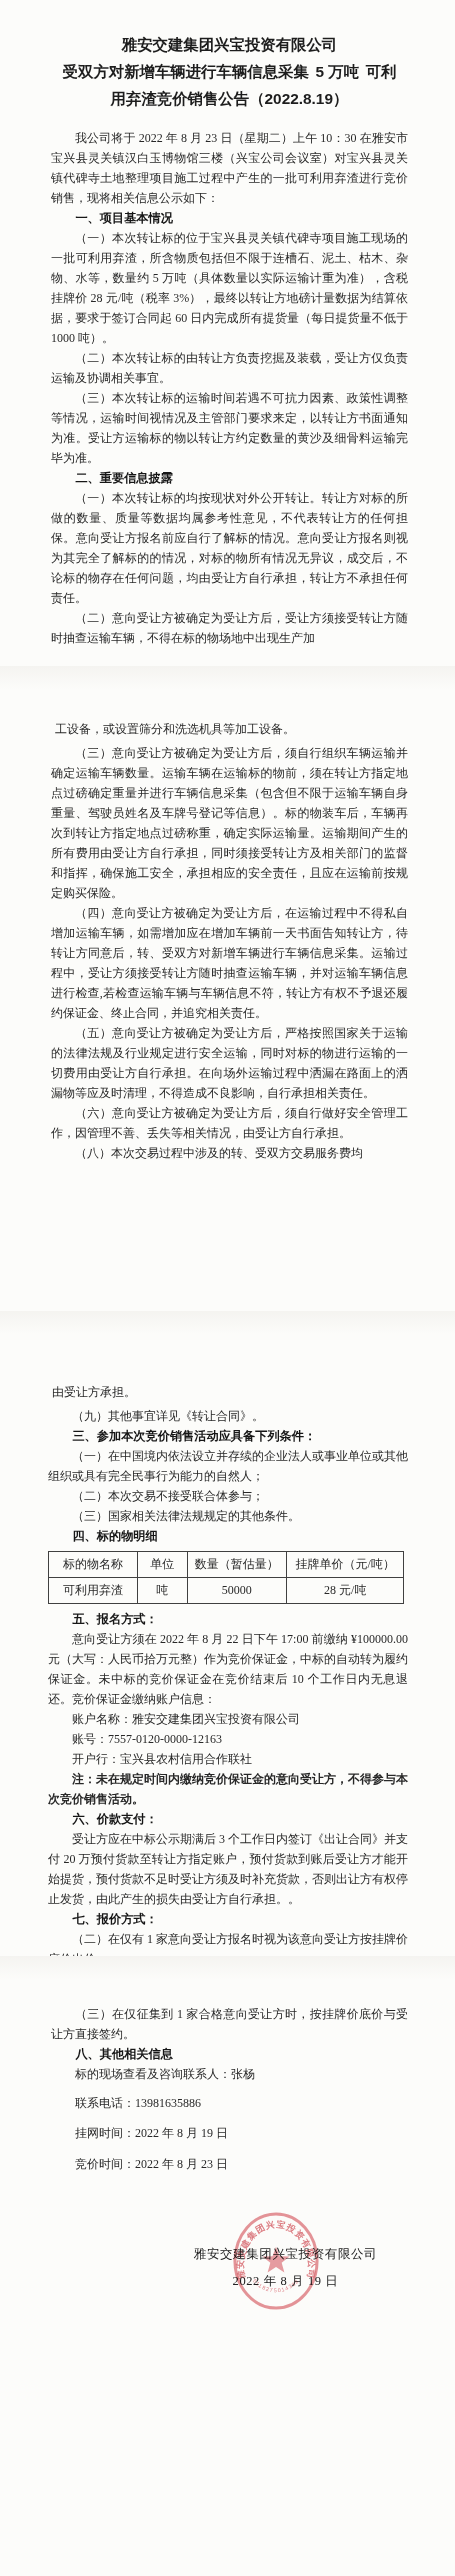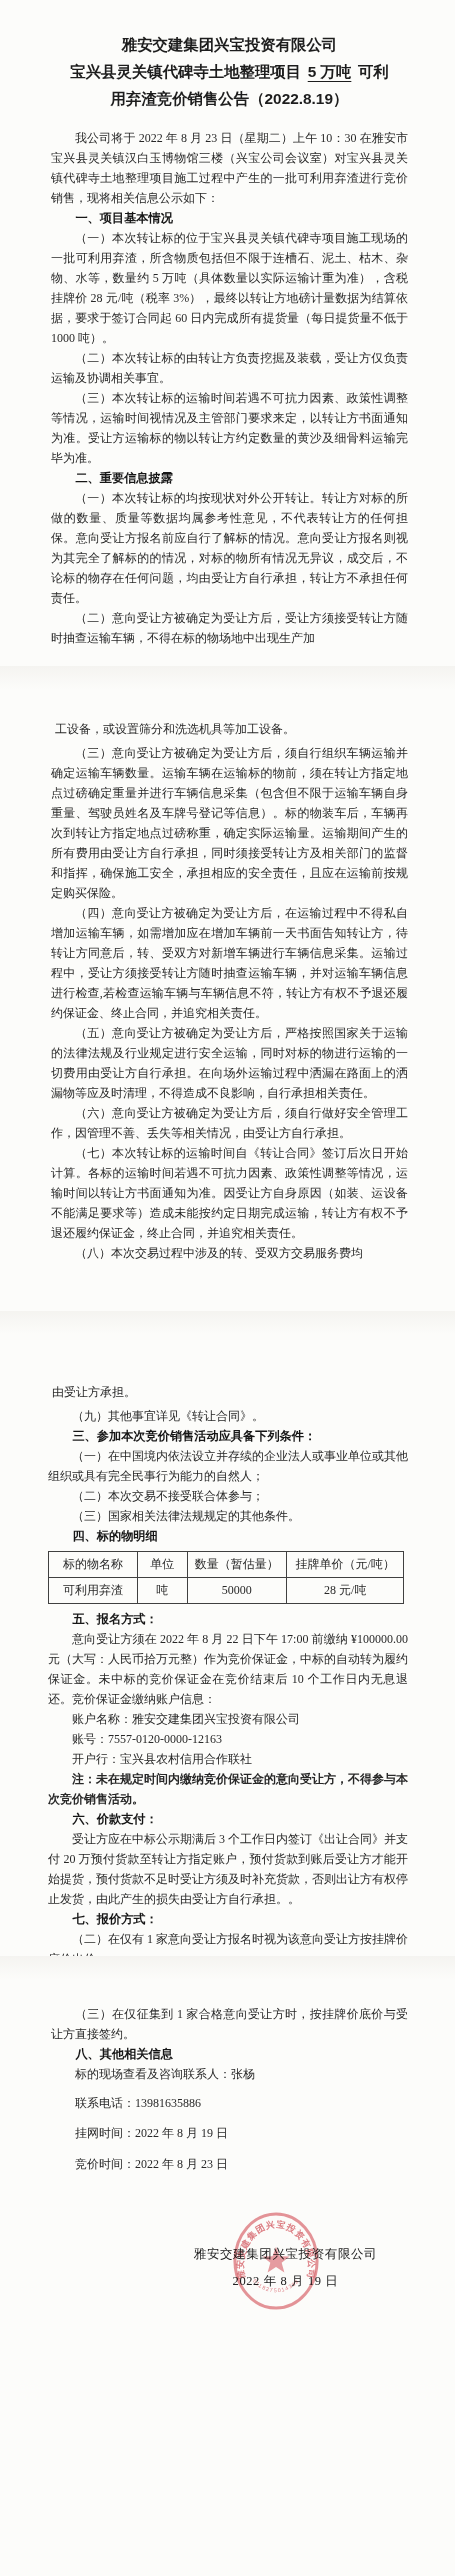--- a/index.html
+++ b/index.html
@@ -15,21 +15,21 @@
   .page2{top:666px;height:645px;padding-top:49px;}
   .page3{top:1311px;height:645px;padding-top:67px;padding-left:48px;}
   .page4{top:1956px;height:620px;padding-top:48px;}
   .page-sep{position:absolute;left:0;top:0;width:100%;height:26px;
     background:linear-gradient(180deg,#f2f1ed 0%,#fcfcfa 90%);opacity:.75;}
   .title{
     text-align:center;font-weight:bold;font-size:15.4px;line-height:27px;
     font-family:"Liberation Sans","DejaVu Sans",sans-serif;color:#1d1d1d;
     margin:0 0 16px 0;
   }
-  .u-mark{text-decoration:underline;text-decoration-thickness:1.1px;text-underline-offset:4px;padding:0 2.3px;text-align:right;}
+  .u-mark{text-decoration-thickness:1.1px;text-underline-offset:4px;padding:0 2.3px;text-align:right;}
   .p{margin:0;text-indent:2em;text-align:justify;}
   .p-cont{margin:4px;text-indent:0;text-align:justify;}
   .h{margin:0;text-indent:2em;font-weight:bold;color:#161616;
      font-family:"Liberation Sans","DejaVu Sans",sans-serif;font-size:12.2px;}
   .note{font-weight:bold;font-family:"Liberation Sans","DejaVu Sans",sans-serif;}
   table.detail{width:99%;border-collapse:collapse;margin:4.6px 0 5.7px 0;
     text-align:center;font-size:12px;}
   table.detail th,table.detail td{
     border:1.1px solid #404040;font-weight:normal;padding:4px 2.3px;line-height:17px;}
   .sp{margin-top:8.5px;}
@@ -41,21 +41,21 @@
     mix-blend-mode:multiply;opacity:.92;}
 </style>
 </head>
 <body>
 
 <div class="doc">
 
   <div class="page page1">
     <h1 class="title">
       <span>雅安交建集团兴宝投资有限公司</span><br>
-      <span>宝兴县灵关镇代碑寺土地整理项目</span>
+      <span>受双方对新增车辆进行车辆信息采集</span>
       <span class="u-mark">5 万吨</span>
       <span>可利</span><br>
       <span>用弃渣竞价销售公告（2022.8.19）</span>
     </h1>
     <p class="p">我公司将于 2022 年 8 月 23 日（星期二）上午 10：30 在雅安市宝兴县灵关镇汉白玉博物馆三楼（兴宝公司会议室）对宝兴县灵关镇代碑寺土地整理项目施工过程中产生的一批可利用弃渣进行竞价销售，现将相关信息公示如下：</p>
     <p class="h">一、项目基本情况</p>
     <p class="p">（一）本次转让标的位于宝兴县灵关镇代碑寺项目施工现场的一批可利用弃渣，所含物质包括但不限于连槽石、泥土、枯木、杂物、水等，数量约 5 万吨（具体数量以实际运输计重为准），含税挂牌价 28 元/吨（税率 3%），最终以转让方地磅计量数据为结算依据，要求于签订合同起 60 日内完成所有提货量（每日提货量不低于 1000 吨）。</p>
     <p class="p">（二）本次转让标的由转让方负责挖掘及装载，受让方仅负责运输及协调相关事宜。</p>
     <p class="p">（三）本次转让标的运输时间若遇不可抗力因素、政策性调整等情况，运输时间视情况及主管部门要求来定，以转让方书面通知为准。受让方运输标的物以转让方约定数量的黄沙及细骨料运输完毕为准。</p>
     <p class="h">二、重要信息披露</p>
@@ -63,21 +63,20 @@
     <p class="p">（二）意向受让方被确定为受让方后，受让方须接受转让方随时抽查运输车辆，不得在标的物场地中出现生产加</p>
   </div>
 
   <div class="page page2">
     <div class="page-sep"></div>
     <p class="p-cont">工设备，或设置筛分和洗选机具等加工设备。</p>
     <p class="p">（三）意向受让方被确定为受让方后，须自行组织车辆运输并确定运输车辆数量。运输车辆在运输标的物前，须在转让方指定地点过磅确定重量并进行车辆信息采集（包含但不限于运输车辆自身重量、驾驶员姓名及车牌号登记等信息）。标的物装车后，车辆再次到转让方指定地点过磅称重，确定实际运输量。运输期间产生的所有费用由受让方自行承担，同时须接受转让方及相关部门的监督和指挥，确保施工安全，承担相应的安全责任，且应在运输前按规定购买保险。</p>
     <p class="p">（四）意向受让方被确定为受让方后，在运输过程中不得私自增加运输车辆，如需增加应在增加车辆前一天书面告知转让方，待转让方同意后，转、受双方对新增车辆进行车辆信息采集。运输过程中，受让方须接受转让方随时抽查运输车辆，并对运输车辆信息进行检查,若检查运输车辆与车辆信息不符，转让方有权不予退还履约保证金、终止合同，并追究相关责任。</p>
     <p class="p">（五）意向受让方被确定为受让方后，严格按照国家关于运输的法律法规及行业规定进行安全运输，同时对标的物进行运输的一切费用由受让方自行承担。在向场外运输过程中洒漏在路面上的洒漏物等应及时清理，不得造成不良影响，自行承担相关责任。</p>
     <p class="p">（六）意向受让方被确定为受让方后，须自行做好安全管理工作，因管理不善、丢失等相关情况，由受让方自行承担。</p>
-    <p class="p">（七）本次转让标的运输时间自《转让合同》签订后次日开始计算。各标的运输时间若遇不可抗力因素、政策性调整等情况，运输时间以转让方书面通知为准。因受让方自身原因（如装、运设备不能满足要求等）造成未能按约定日期完成运输，转让方有权不予退还履约保证金，终止合同，并追究相关责任。</p>
     <p class="p">（八）本次交易过程中涉及的转、受双方交易服务费均</p>
   </div>
 
   <div class="page page3">
     <div class="page-sep"></div>
     <p class="p-cont">由受让方承担。</p>
     <p class="p">（九）其他事宜详见《转让合同》。</p>
     <p class="h">三、参加本次竞价销售活动应具备下列条件：</p>
     <p class="p">（一）在中国境内依法设立并存续的企业法人或事业单位或其他组织或具有完全民事行为能力的自然人；</p>
     <p class="p">（二）本次交易不接受联合体参与；</p>

